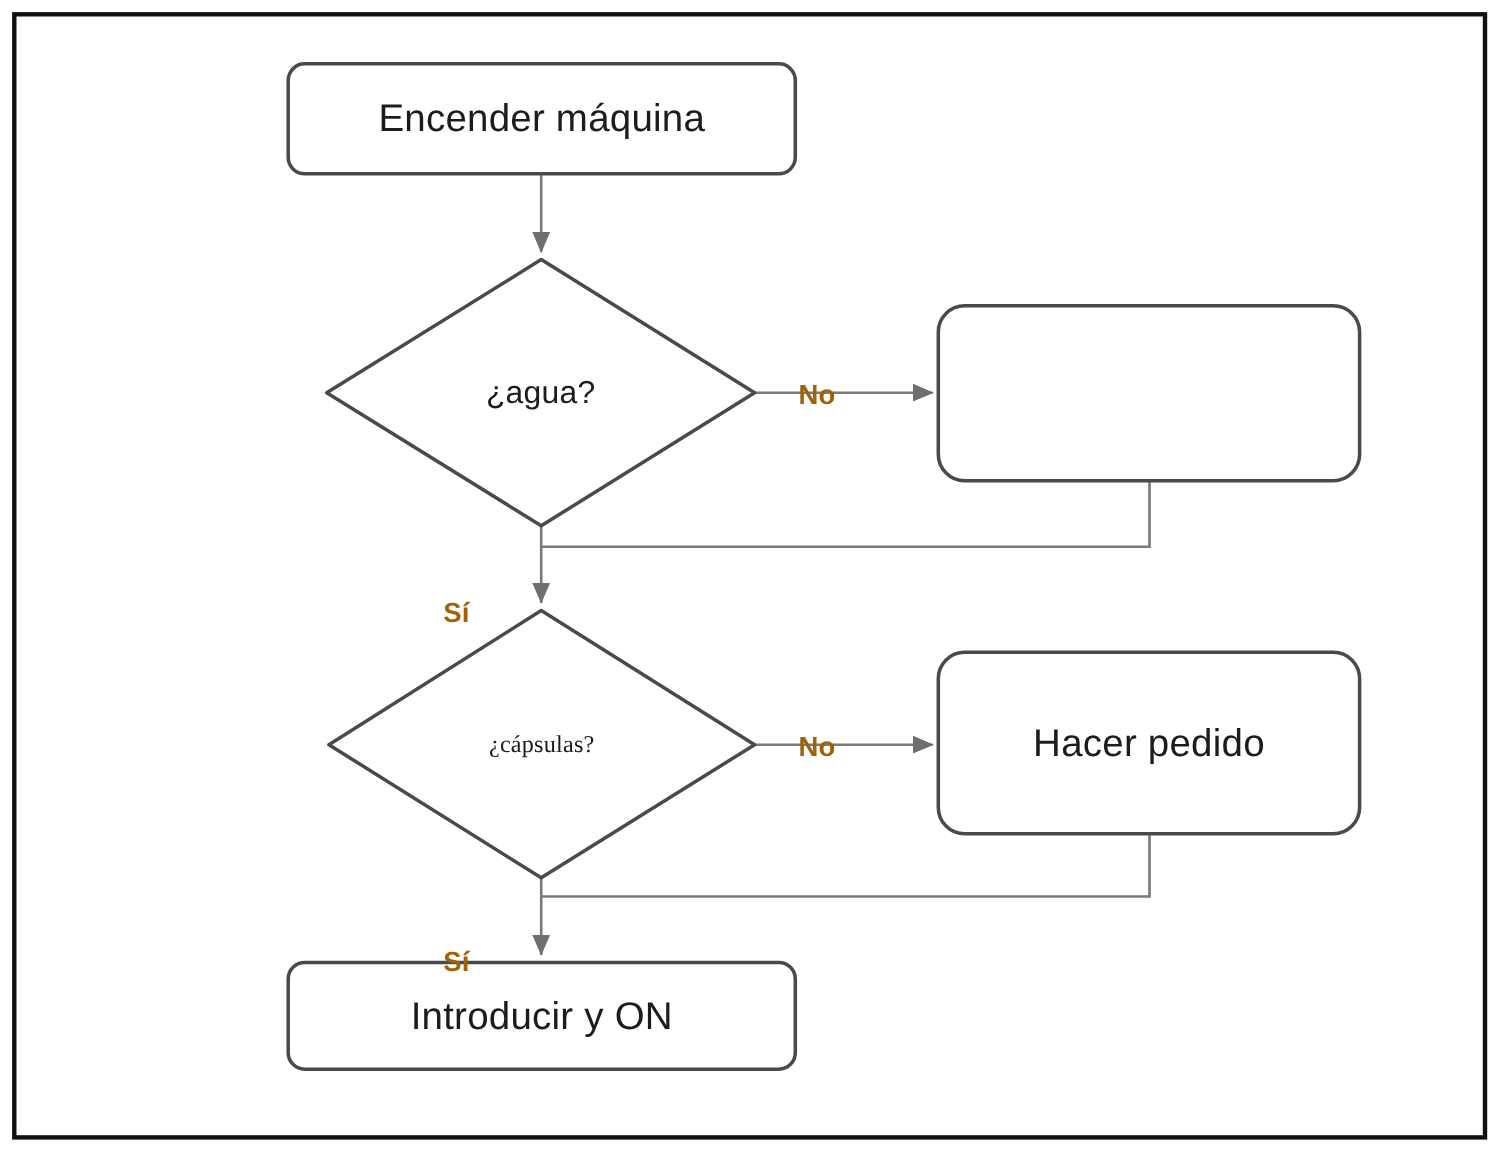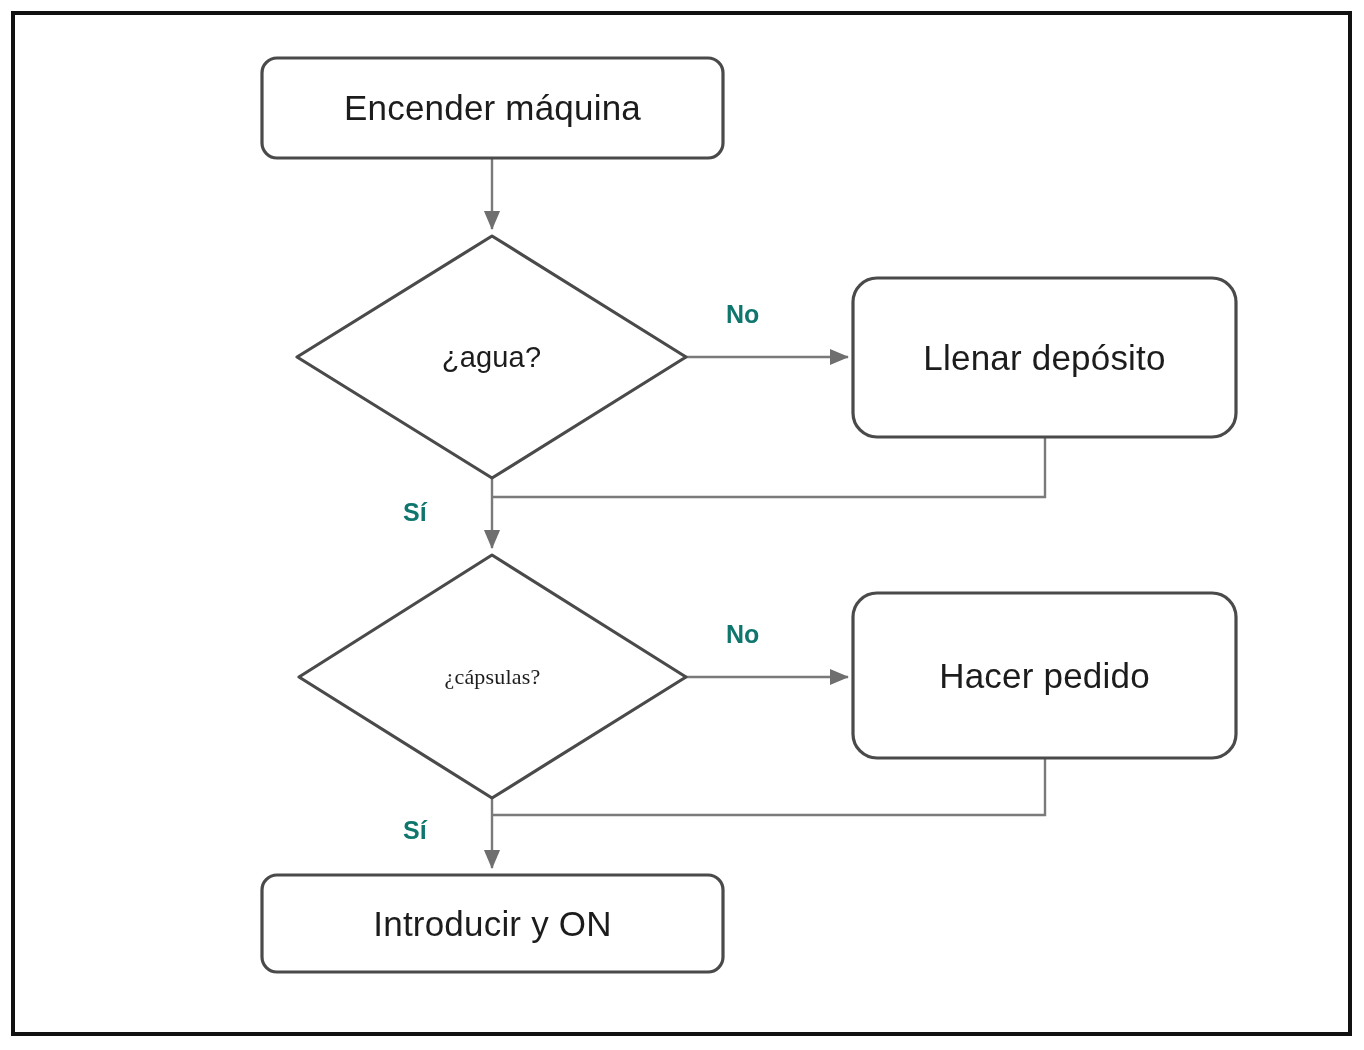--- a/index.html
+++ b/index.html
@@ -45,22 +45,23 @@
     letter-spacing: 0.2px;
     pointer-events: none;
   }
   .lbl-process   { font-size: 35px; font-weight: 400; }
   .lbl-decision1 { font-size: 29px; font-weight: 400; }
   .lbl-decision2 { font-size: 22px; font-weight: 400; font-family: Liberation Serif, serif; }
   .edge-label {
     position: absolute;
     font-size: 25px;
     font-weight: 700;
-    color: #0f766e;
+    color: #a16207;
     white-space: nowrap;
+    margin-top: 45px;
   }
 </style>
 </head>
 <body>
 
 <div id="canvas">
   <div id="frame"></div>
 
   <svg id="diagram-svg" viewBox="0 0 1364 1050" xmlns="http://www.w3.org/2000/svg">
     <defs>
@@ -105,21 +106,20 @@
       <rect x="853" y="593" width="383" height="165" rx="24" ry="24"></rect>
 
       <rect x="262" y="875" width="461" height="97" rx="15" ry="15"></rect>
     </g>
   </svg>
 
   <div class="node-label lbl-decision1" style="left:297px; top:296px; width:389px; height:122px;">¿agua?</div>
 
   <div class="node-label lbl-process" style="left:262px; top:58px; width:461px; height:100px;">Encender máquina</div>
 
-  <div class="node-label lbl-process" style="left:853px; top:278px; width:383px; height:159px;">Llenar depósito</div>
 
   <div class="node-label lbl-decision2" style="left:299px; top:616px; width:387px; height:122px;">¿cápsulas?</div>
 
   <div class="node-label lbl-process" style="left:262px; top:875px; width:461px; height:97px;">Introducir y ON</div>
 
   <div class="node-label lbl-process" style="left:853px; top:593px; width:383px; height:165px;">Hacer pedido</div>
 
   <div class="edge-label" style="left:726px; top:300px;">No</div>
 
   <div class="edge-label" style="left:403px; top:498px;">Sí</div>

